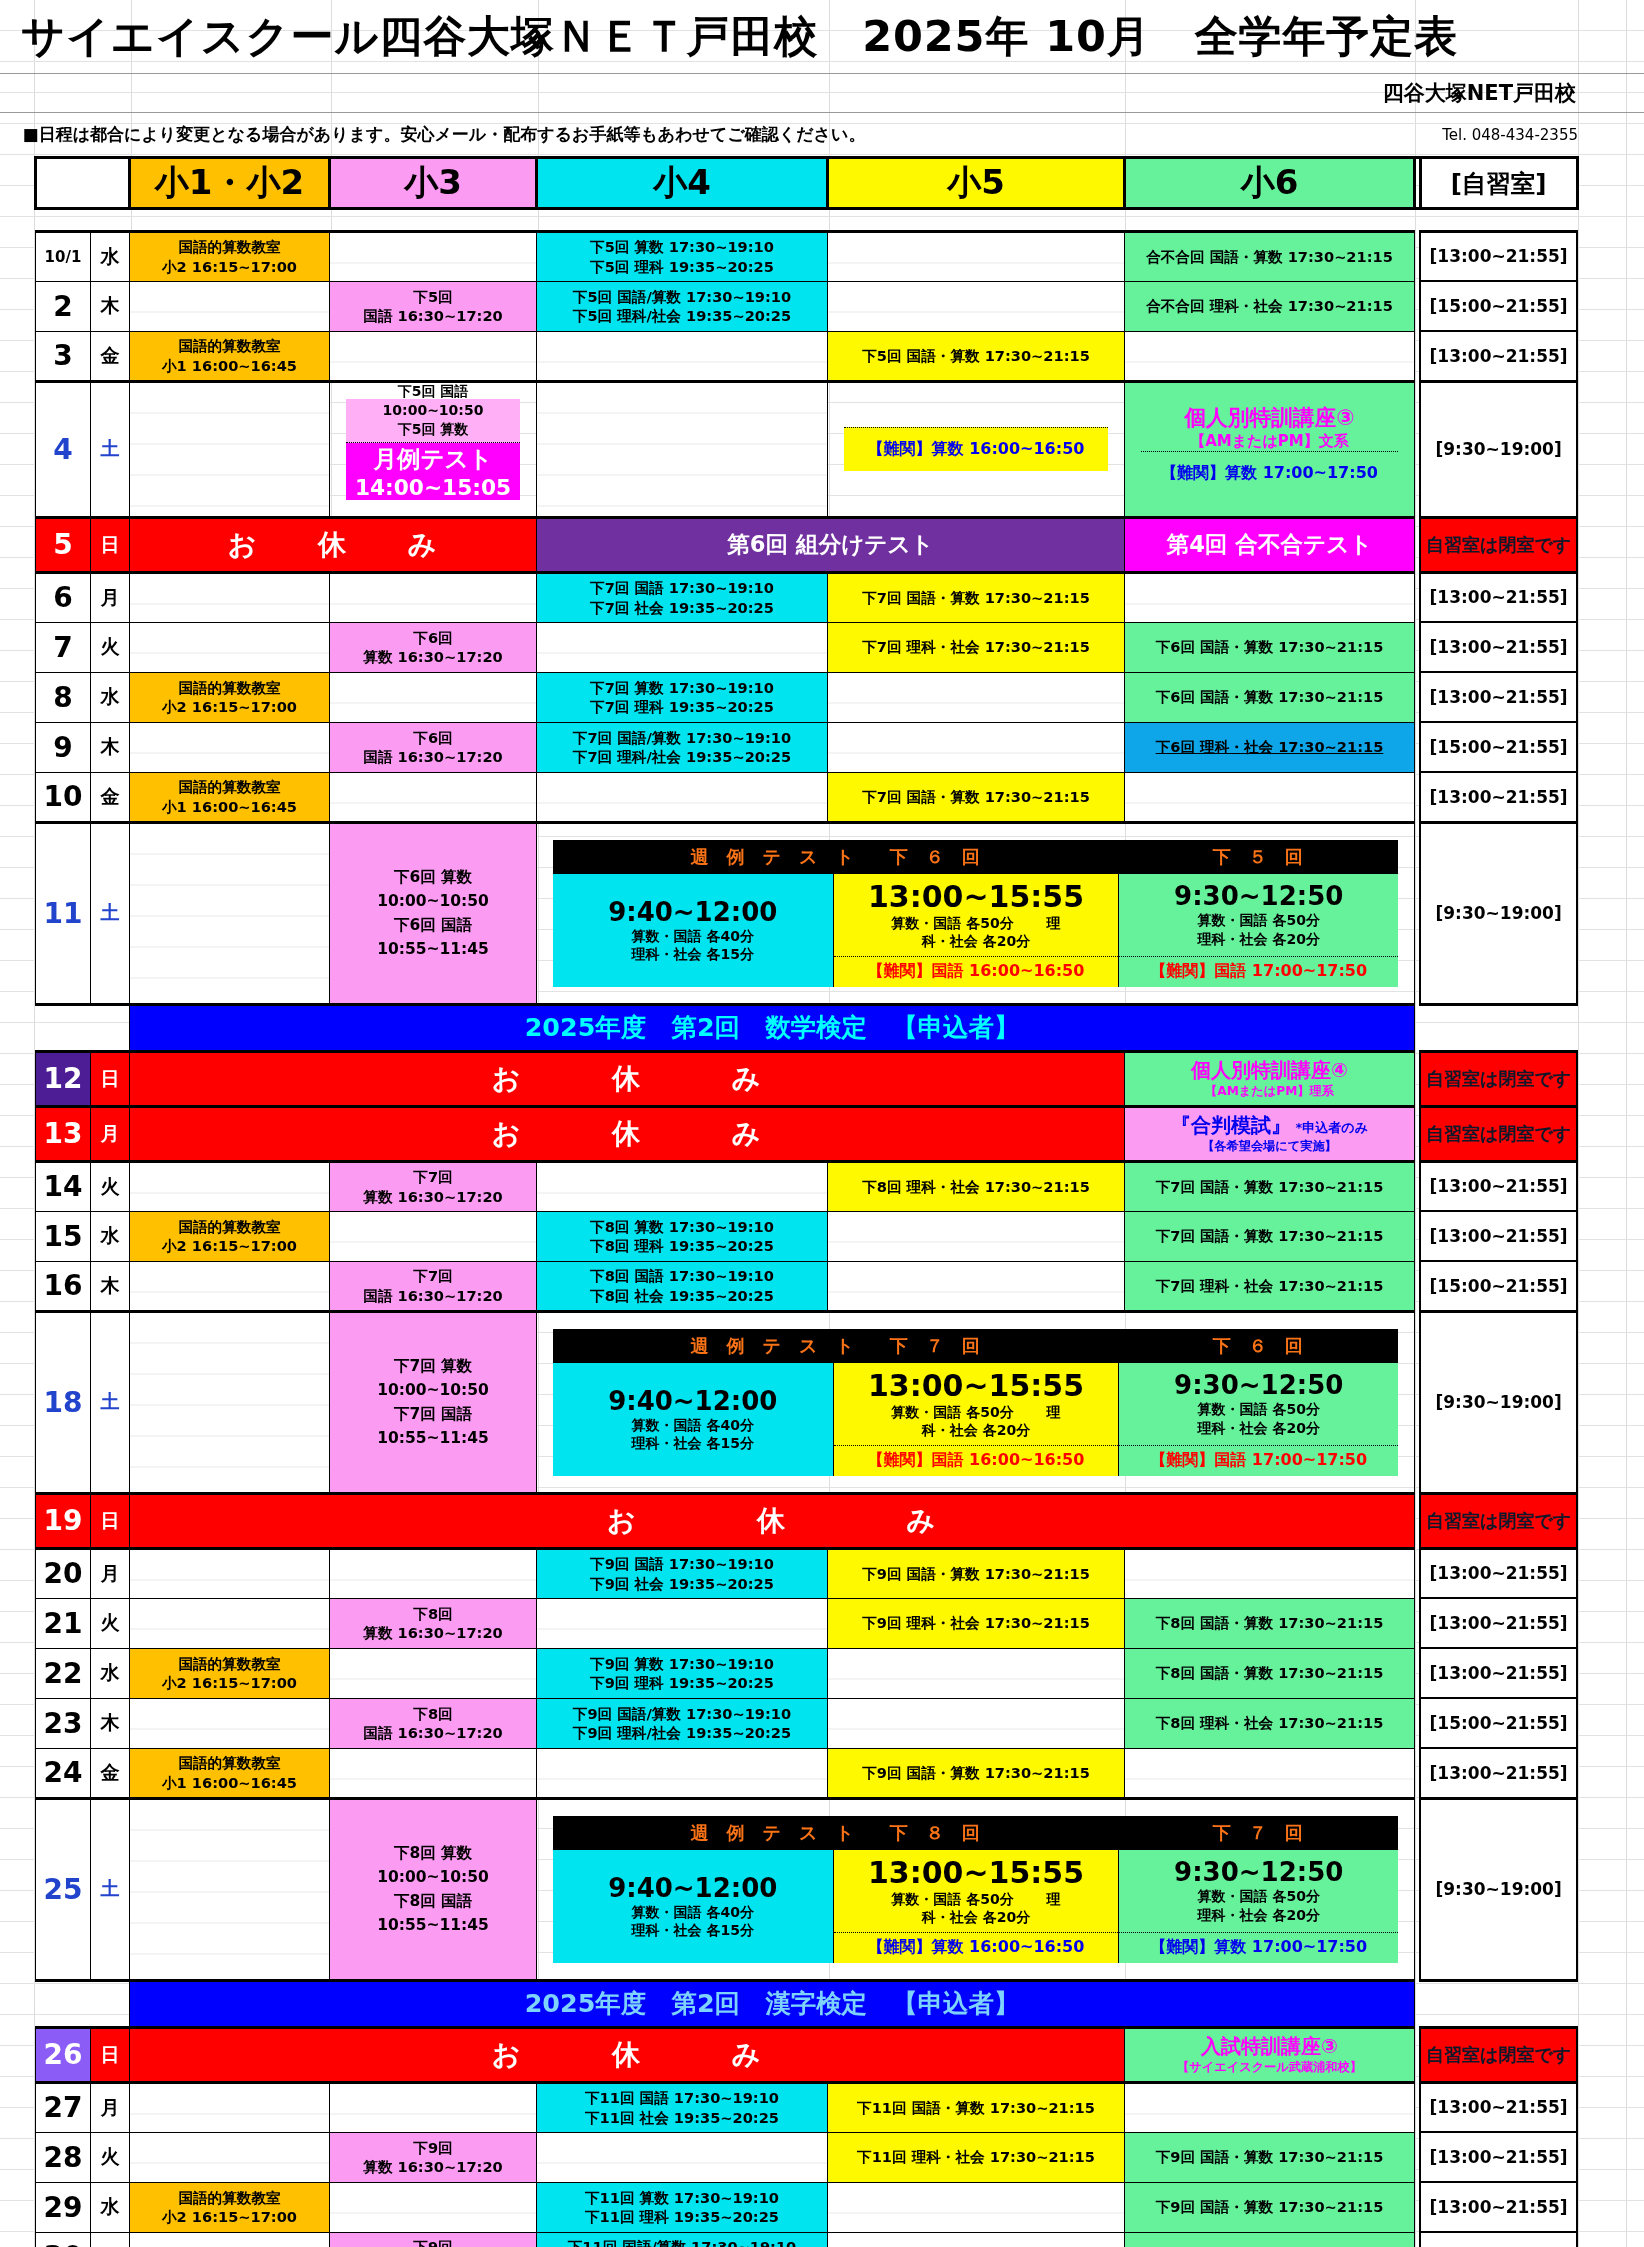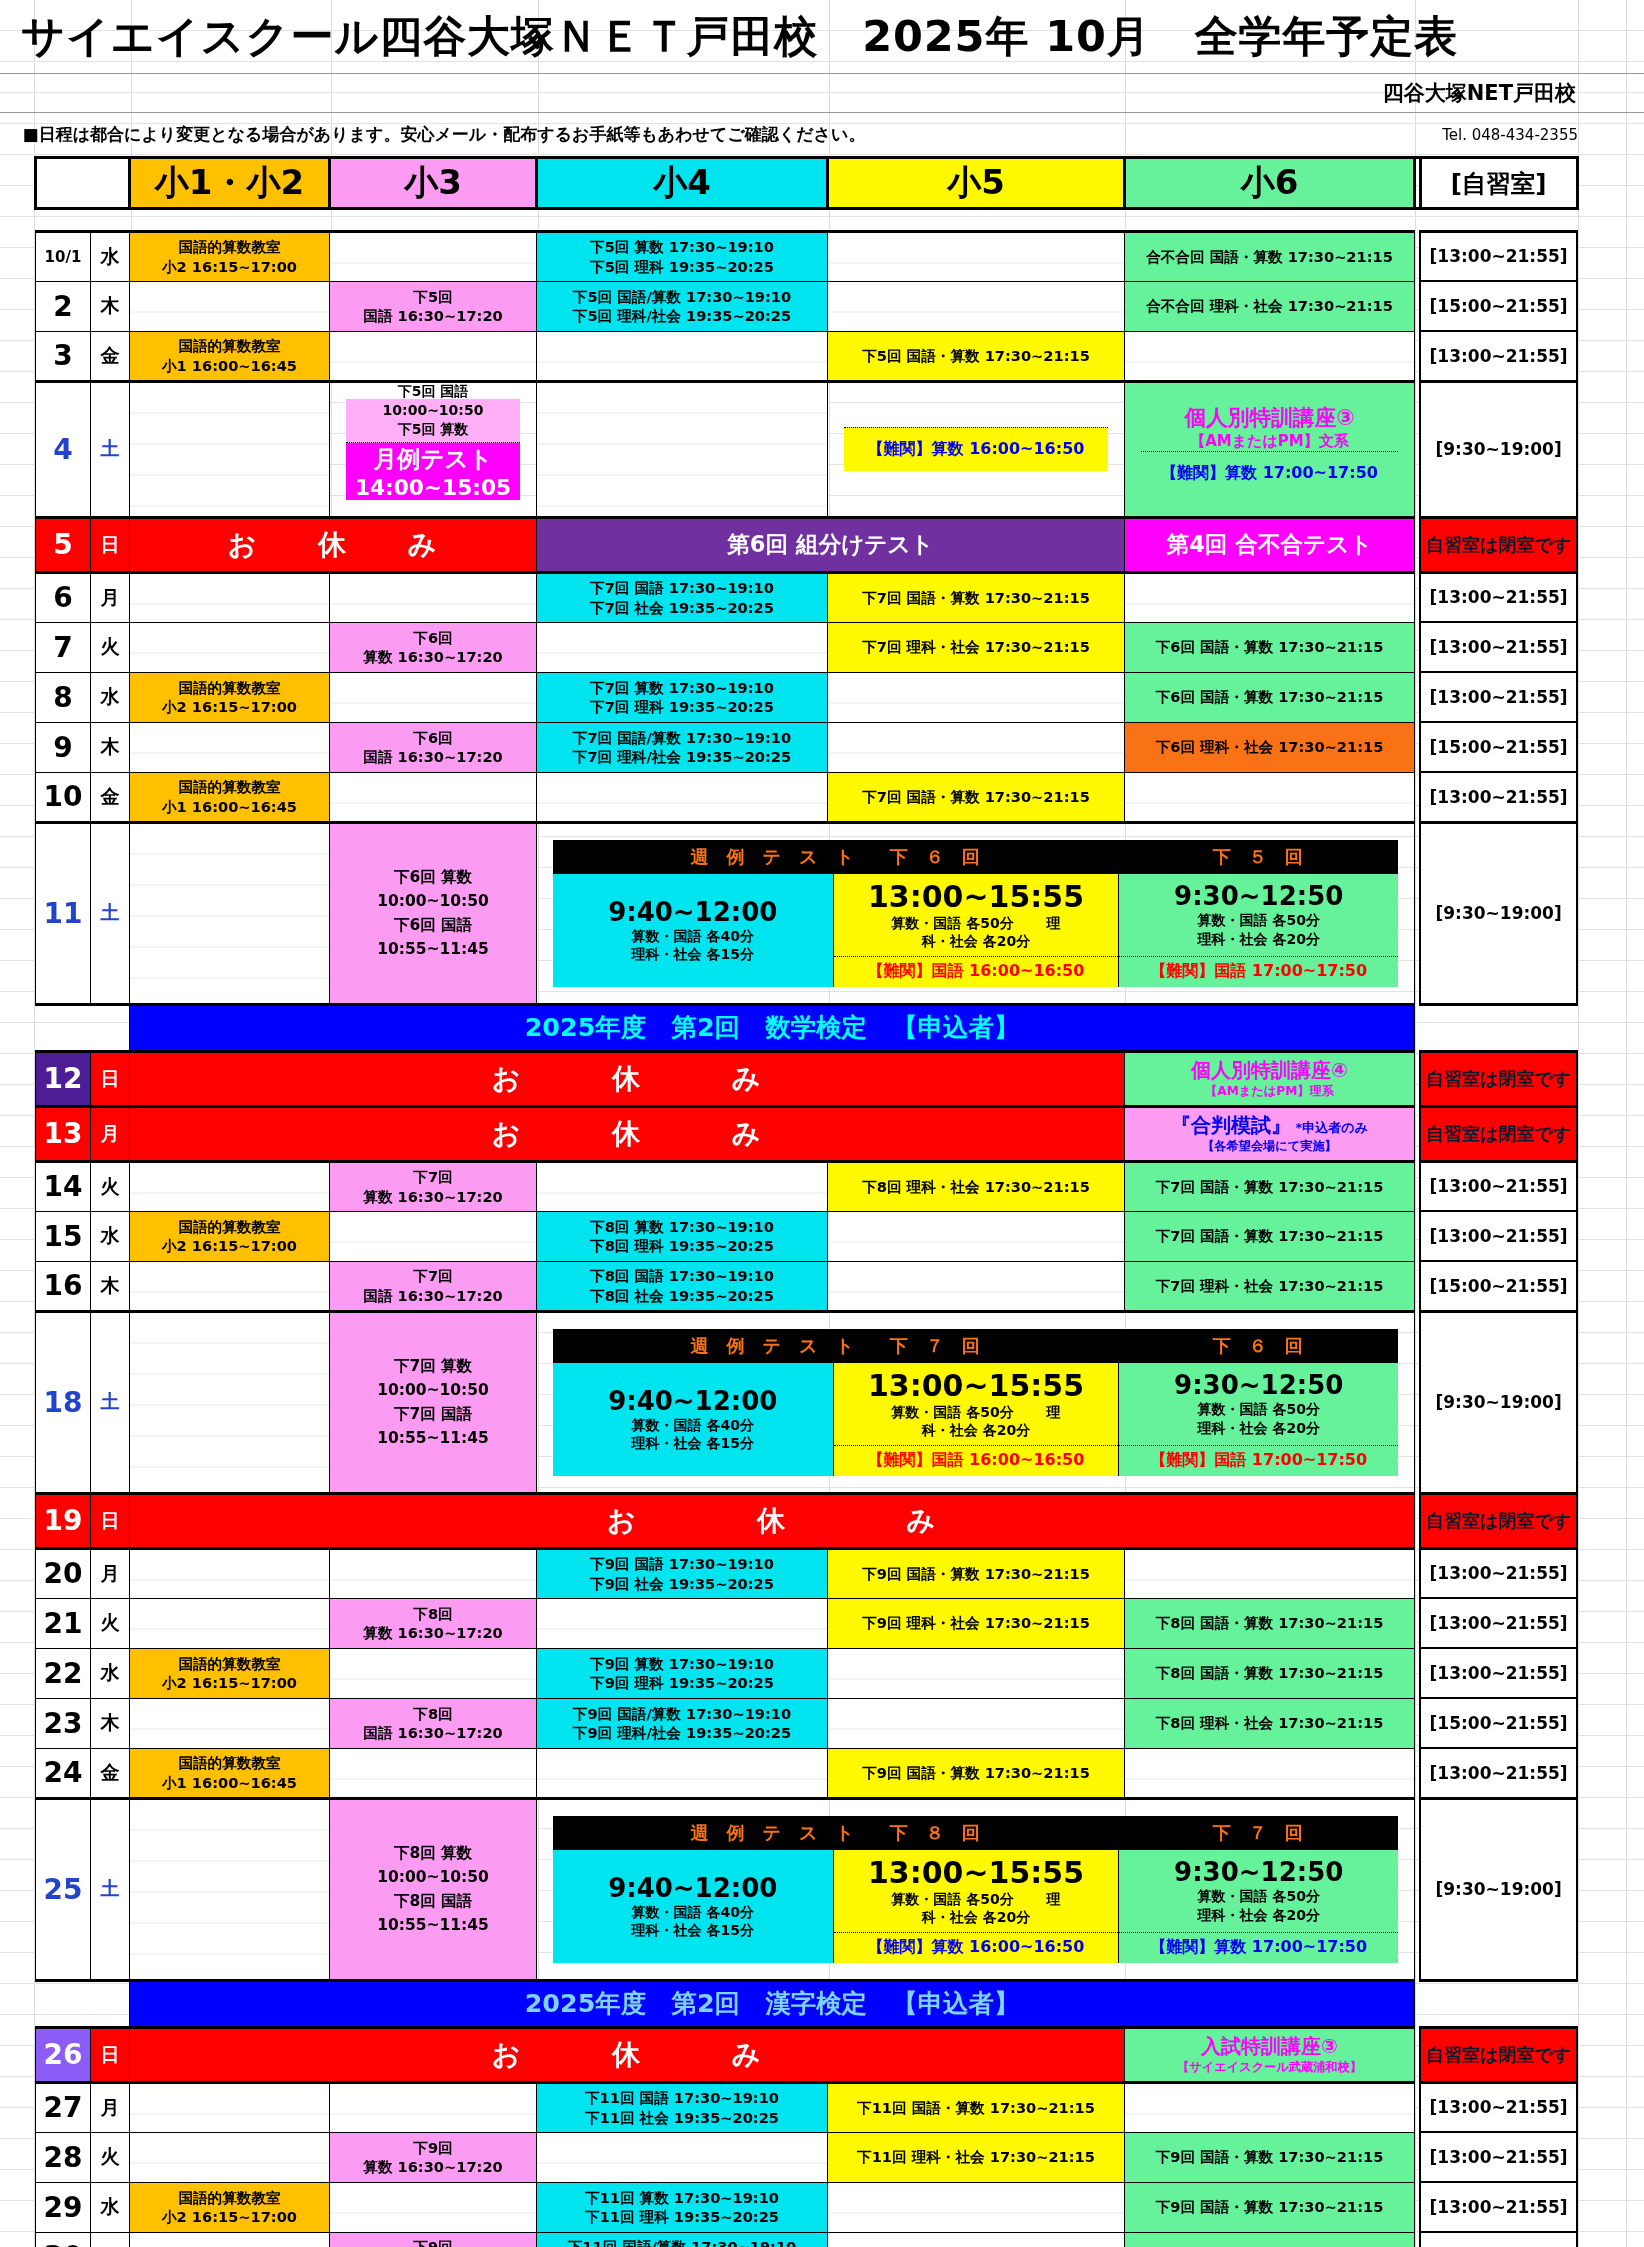--- a/index.html
+++ b/index.html
@@ -289,21 +289,21 @@
           <td class="empty"></td>
           <td class="fill" style="background: rgb(252, 155, 242);">
             <div class="cl">下6回</div>
             <div class="cl">国語 16:30~17:20</div>
           </td>
           <td class="fill" style="background: rgb(0, 228, 240);">
             <div class="cl">下7回 国語/算数 17:30~19:10</div>
             <div class="cl">下7回 理科/社会 19:35~20:25</div>
           </td>
           <td class="empty"></td>
-          <td class="fill" style="background: #f97316;">
+          <td class="fill" style="background: #0ea5e9; text-decoration: underline;">
             <div class="cl">下6回 理科・社会 17:30~21:15</div>
           </td>
           <td class="gapcol"></td>
           <td class="study">[15:00~21:55]</td>
         </tr>
         <tr class="r-normal">
           <td class="datecell">10</td>
           <td class="daycell">金</td>
           <td class="fill" style="background: rgb(255, 192, 0);">
             <div class="cl">国語的算数教室</div>

